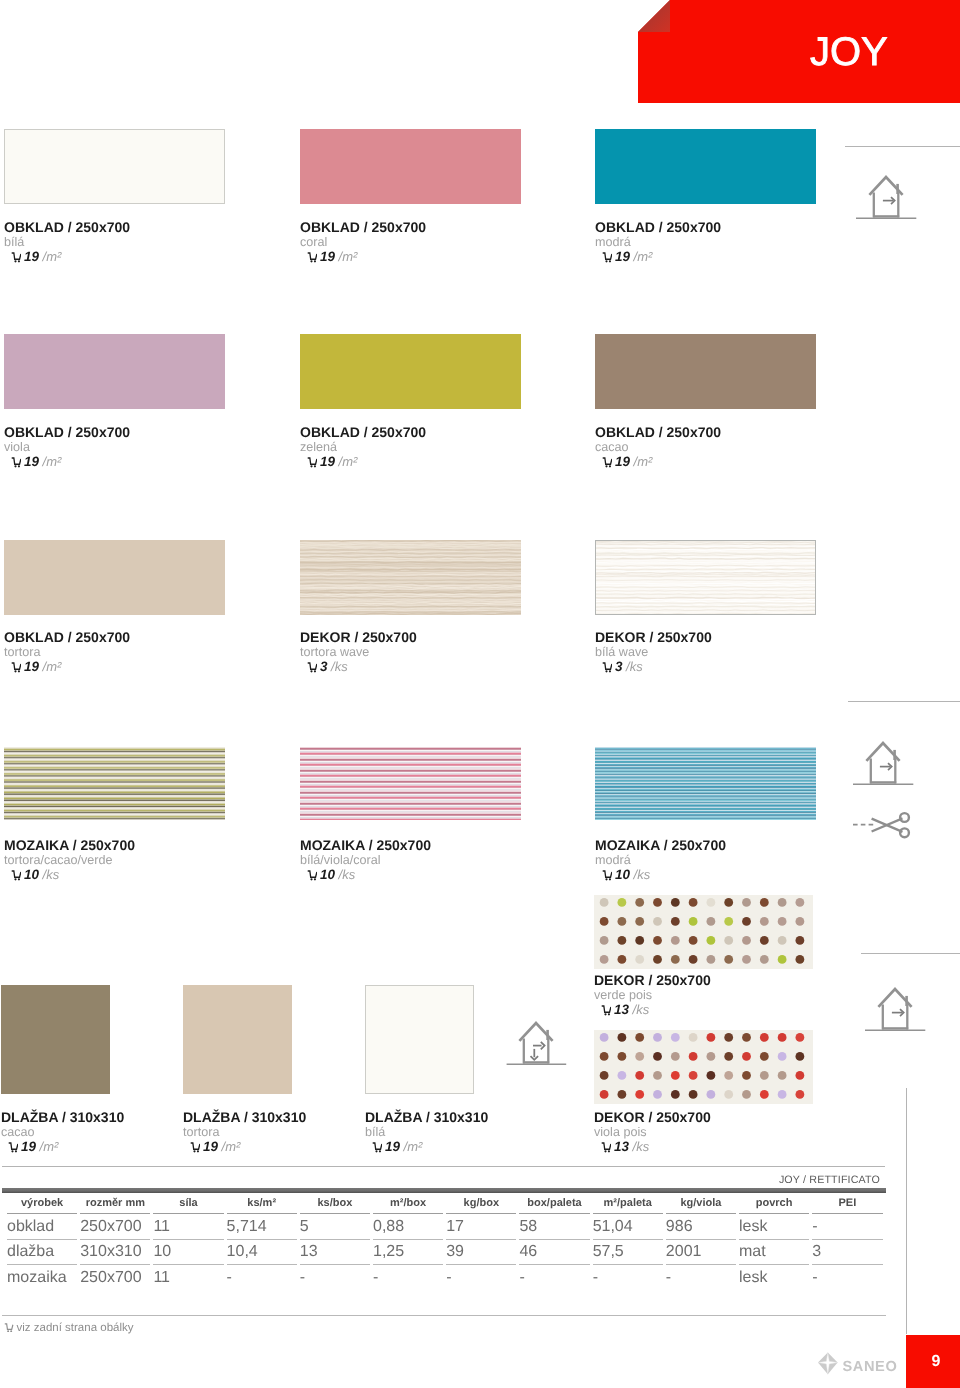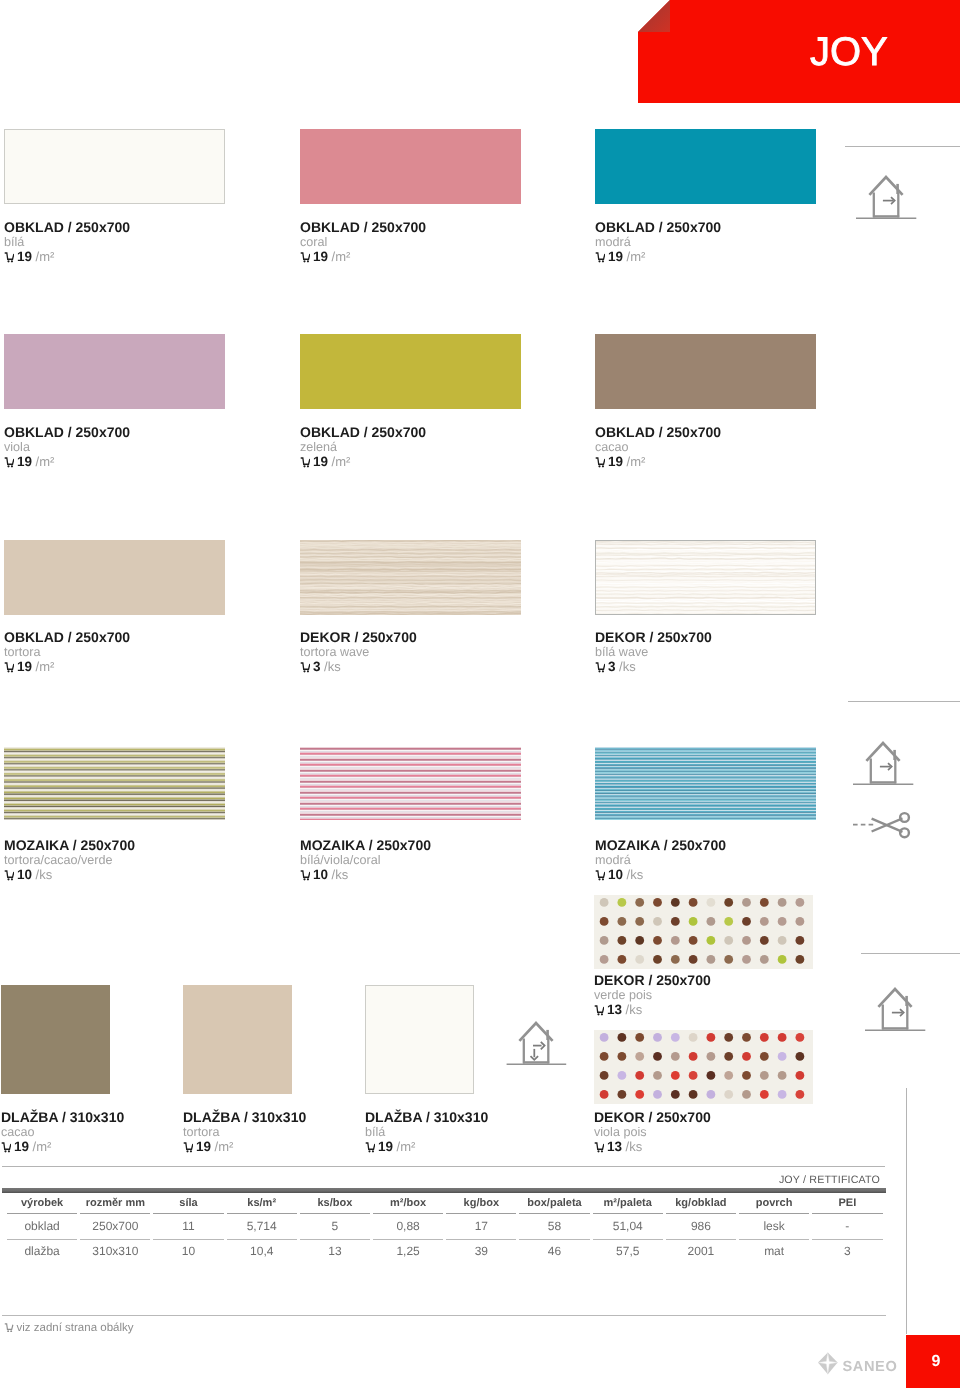--- a/index.html
+++ b/index.html
@@ -20,40 +20,40 @@
           -webkit-text-stroke:0.85px #ffffff;}
 
   
   .prod{position:absolute;}
   .swatch{position:absolute;left:0;top:0;overflow:hidden;}
   .fill{width:100%;height:100%;}
   .swbd{position:absolute;left:0;top:0;right:0;bottom:0;box-shadow:inset 0 0 0 1px #b3b5b3;pointer-events:none;}
   .ptitle{position:absolute;left:0;font-size:14px;font-weight:bold;color:#1c1c1c;
           white-space:nowrap;line-height:14px;}
   .psub{position:absolute;left:0;font-size:12.6px;color:#a2a2a2;white-space:nowrap;line-height:13px;}
-  .pprice{position:absolute;left:0;font-size:13px;color:#a0a0a0;white-space:nowrap;line-height:13px;}
+  .pprice{position:absolute;left:7px;font-size:13px;color:#a0a0a0;white-space:nowrap;line-height:13px;font-style:italic;}
   .pprice .amt{color:#1c1c1c;font-size:13.5px;font-weight:bold;}
   .cart{display:inline-block;width:10.4px;height:10.4px;vertical-align:-1.5px;margin-right:2.5px;}
 
   
   .hline{position:absolute;background:#b4b4b4;height:1px;}
   .vline{position:absolute;background:#b4b4b4;width:1px;}
 
   .ico{position:absolute;}
 
   
   .tcap{position:absolute;left:601px;top:1175px;width:279px;text-align:right;
         font-size:10.7px;line-height:11px;color:#5c5c5c;letter-spacing:.15px;}
   .tbar{position:absolute;left:2px;top:1188px;width:884px;height:5px;
         background:linear-gradient(180deg,#767676 0%,#6d6d6d 55%,#4f4f4f 100%);}
   .tbl{position:absolute;left:4px;top:1194px;width:881.5px;
        border-collapse:separate;border-spacing:3px 0;table-layout:fixed;}
   .tbl th{font-size:11px;line-height:11px;font-weight:bold;color:#4e4e4e;text-align:center;
           padding:0;height:19px;vertical-align:middle;border-bottom:1px solid #9d9d9d;}
-  .tbl td{font-size:12px;line-height:11px;color:#6e6e6e;text-align:center;padding:0;
+  .tbl td{font-size:16px;line-height:11px;color:#6e6e6e;padding:0;
           height:24.6px;vertical-align:middle;border-bottom:1px solid #b9b9b9;}
   .tbl tbody tr:last-child td{border-bottom:none;}
   .tbl-bottom-rule{position:absolute;left:2px;top:1315px;width:884px;height:1px;background:#b9b9b9;}
   .tfoot-note{position:absolute;left:4px;top:1322px;font-size:11.5px;color:#8e8e8e;}
   .tfoot-note .cart path{stroke:#8e8e8e !important;}
   .tfoot-note .cart circle{fill:#8e8e8e !important;}
   .tfoot-note .cart{width:9.5px;height:9.2px;margin-right:3px;vertical-align:-1px;}
 
   
   .pagebox{position:absolute;left:905.8px;top:1334.5px;width:55px;height:54px;background:#f80c00;}
@@ -838,21 +838,21 @@
           <tr>
             <th>výrobek</th>
             <th>rozměr mm</th>
             <th>síla</th>
             <th>ks/m²</th>
             <th>ks/box</th>
             <th>m²/box</th>
             <th>kg/box</th>
             <th>box/paleta</th>
             <th>m²/paleta</th>
-            <th>kg/obklad</th>
+            <th>kg/viola</th>
             <th>povrch</th>
             <th>PEI</th>
           </tr>
         </thead>
         <tbody>
           <tr>
             <td>obklad</td>
             <td>250x700</td>
             <td>11</td>
             <td>5,714</td>
@@ -872,20 +872,34 @@
             <td>10,4</td>
             <td>13</td>
             <td>1,25</td>
             <td>39</td>
             <td>46</td>
             <td>57,5</td>
             <td>2001</td>
             <td>mat</td>
             <td>3</td>
           </tr>
+          <tr>
+            <td>mozaika</td>
+            <td>250x700</td>
+            <td>11</td>
+            <td>-</td>
+            <td>-</td>
+            <td>-</td>
+            <td>-</td>
+            <td>-</td>
+            <td>-</td>
+            <td>-</td>
+            <td>lesk</td>
+            <td>-</td>
+          </tr>
         </tbody>
       </table>
       <div class="tbl-bottom-rule"></div>
       <div class="tfoot-note"><svg class="cart" viewBox="0 0 10.4 10.4">
           <path d="M0.7 1.0 L2.85 1.0 L3.7 7.25 L8.55 7.25 L9.9 2.0" fill="none" stroke="#1c1c1c" stroke-width="1.3" stroke-linejoin="miter" stroke-linecap="butt"></path>
           <circle cx="4.5" cy="9.3" r="1.1" fill="#1c1c1c"></circle>
           <circle cx="7.95" cy="9.3" r="1.1" fill="#1c1c1c"></circle>
         </svg><span>viz zadní strana obálky</span></div>
     </div>
 

